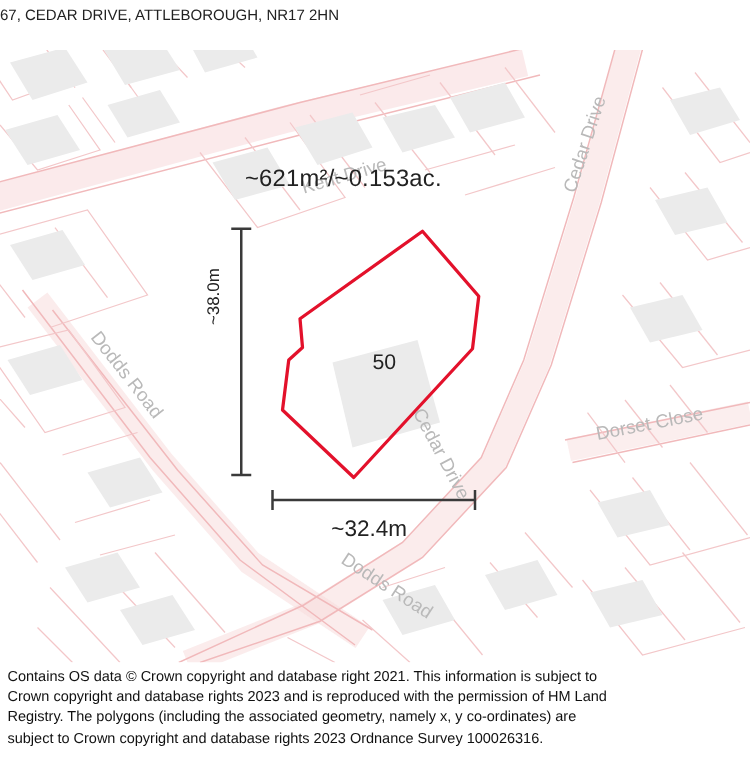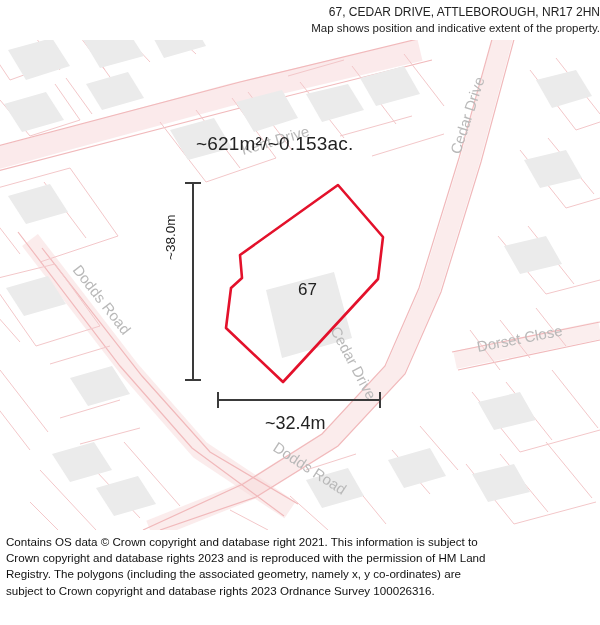--- a/index.html
+++ b/index.html
@@ -18,21 +18,21 @@
     position: relative;
     width: 600px;
     height: 625px;
   }
   .header {
     position: absolute;
     top: 0;
     left: 0;
     width: 600px;
     height: 40px;
-    text-align: right;
+    text-align: left;
     padding-top: 4px;
     box-sizing: border-box;
   }
   .title {
     font-size: 12px;
     line-height: 16px;
     color: #222;
   }
   .subtitle {
     font-size: 11.5px;
@@ -102,21 +102,20 @@
     font-weight: normal;
   }
 </style>
 </head>
 <body>
 
 <div class="page">
 
   <div class="header">
     <div class="title">67, CEDAR DRIVE, ATTLEBOROUGH, NR17 2HN</div>
-    <div class="subtitle">Map shows position and indicative extent of the property.</div>
   </div>
 
   <div class="map">
     <svg width="600" height="490" viewBox="0 0 600 490" xmlns="http://www.w3.org/2000/svg">
 
       <rect x="0" y="0" width="600" height="490" fill="#ffffff"></rect>
 
       <g stroke="#f7d9da" fill="none">
 
         <path d="M -10 120 L 230 55 L 420 10" stroke-width="22" stroke-opacity="0.55"></path>
@@ -244,20 +243,20 @@
       <text class="road-label" x="243" y="115" transform="rotate(-16 243 115)">Kent Drive</text>
       <text class="road-label" x="460" y="115" transform="rotate(-72 460 115)">Cedar Drive</text>
       <text class="road-label" x="72" y="230" transform="rotate(52 72 230)">Dodds Road</text>
       <text class="road-label" x="330" y="290" transform="rotate(62 330 290)">Cedar Drive</text>
       <text class="road-label" x="478" y="312" transform="rotate(-11 478 312)">Dorset Close</text>
       <text class="road-label" x="272" y="410" transform="rotate(33 272 410)">Dodds Road</text>
 
     </svg>
 
     <div class="area-label">~621m²/~0.153ac.</div>
-    <div class="plot-number">67</div>
+    <div class="plot-number">50</div>
     <div class="dim-vert">~38.0m</div>
     <div class="dim-horiz">~32.4m</div>
   </div>
 
   <div class="footer">Contains OS data © Crown copyright and database right 2021. This information is subject to Crown copyright and database rights 2023 and is reproduced with the permission of HM Land Registry. The polygons (including the associated geometry, namely x, y co-ordinates) are subject to Crown copyright and database rights 2023 Ordnance Survey 100026316.</div>
 
 </div>
 
 </body></html>

